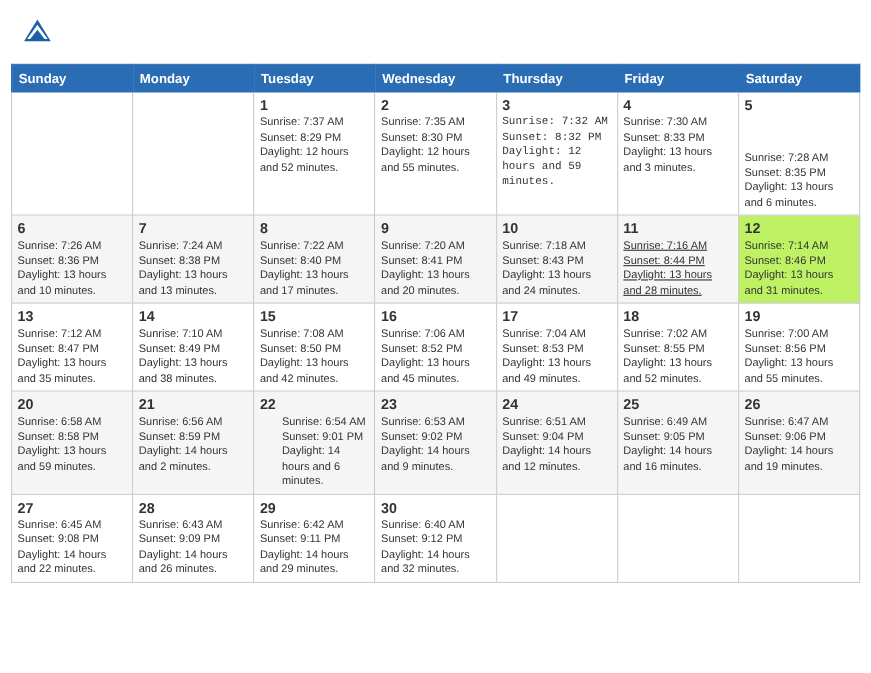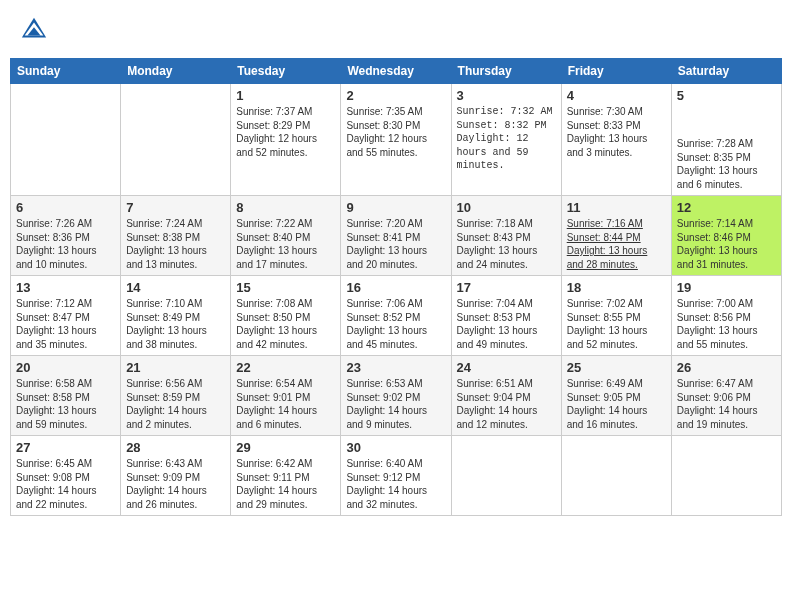--- a/index.html
+++ b/index.html
@@ -263,21 +263,21 @@
 Daylight: 13 hours and 59 minutes.</div>
         </td>
         <td style="background-color: rgb(245, 245, 245);">
           <div class="day-number">21</div>
           <div class="day-info" style="white-space: pre-line;">Sunrise: 6:56 AM
 Sunset: 8:59 PM
 Daylight: 14 hours and 2 minutes.</div>
         </td>
         <td style="background-color: rgb(245, 245, 245);">
           <div class="day-number">22</div>
-          <div class="day-info" style="white-space: pre-line;">Sunrise: 6:54 AM
+          <div class="day-info" style="white-space: pre-line; margin-left: 20px;">Sunrise: 6:54 AM
 Sunset: 9:01 PM
 Daylight: 14 hours and 6 minutes.</div>
         </td>
         <td style="background-color: rgb(245, 245, 245);">
           <div class="day-number">23</div>
           <div class="day-info" style="white-space: pre-line;">Sunrise: 6:53 AM
 Sunset: 9:02 PM
 Daylight: 14 hours and 9 minutes.</div>
         </td>
         <td style="background-color: rgb(245, 245, 245);">

